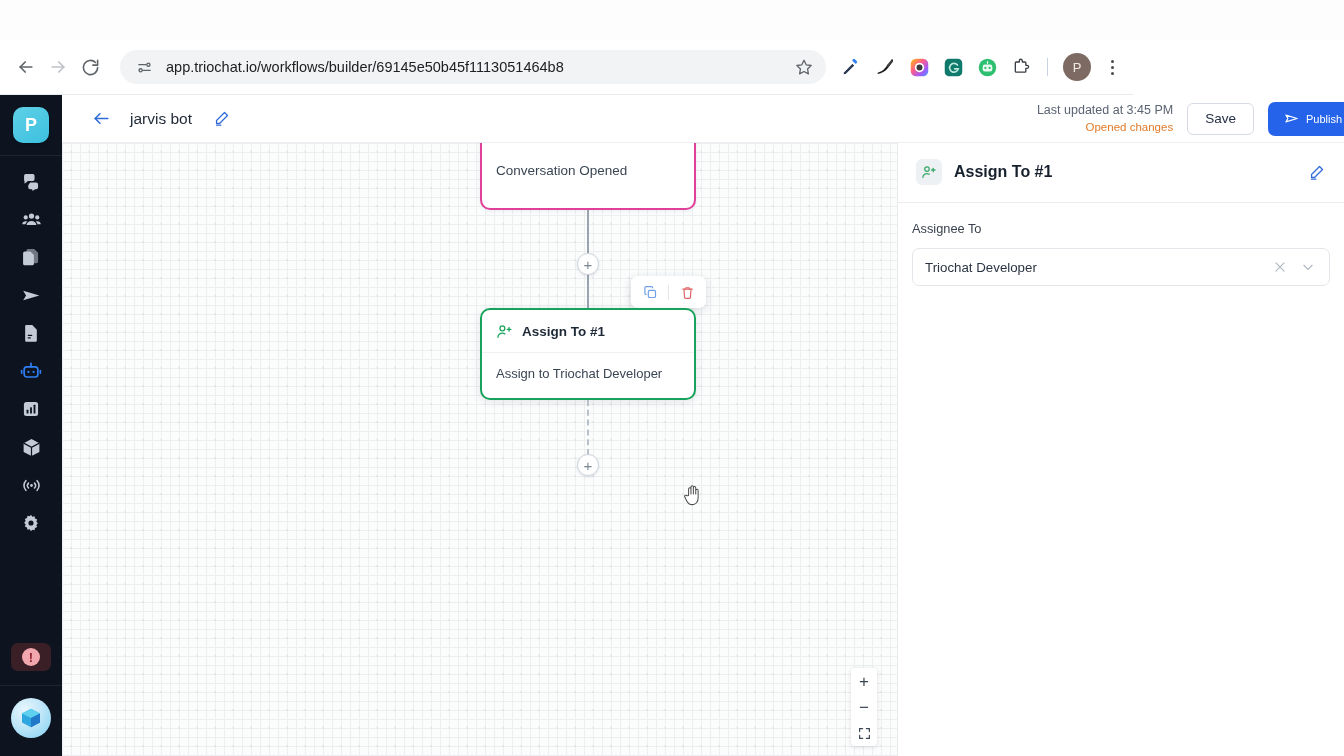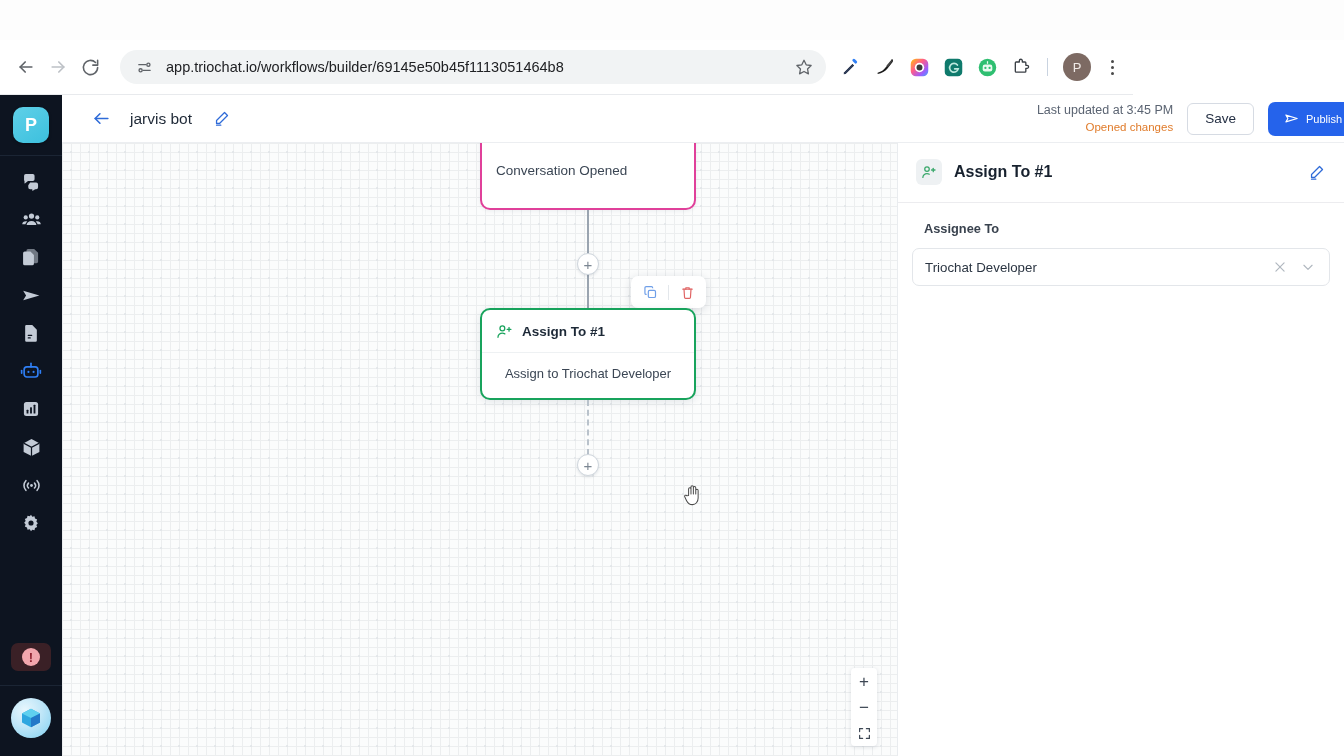--- a/index.html
+++ b/index.html
@@ -133,21 +133,21 @@
     overflow: hidden;
   }
   .canvas-dots {
     position:absolute; inset:0;
     background-image: radial-gradient(#dfe3e6 0.9px, transparent 1px);
     background-size: 18px 18px;
     opacity:.7;
   }
 
   .node {
-    position: absolute; background: #ffffff; border-radius: 10px; text-align: center;
+    position: absolute; background: #ffffff; border-radius: 10px;
   }
   .node-trigger {
     left: 418px; top: -48px; width: 216px; height: 115px;
     border: 2px solid #e0409a;
     box-shadow: 0 1px 4px rgba(23,38,64,.07);
     padding: 0 14px;
     display: flex; align-items: flex-end;
   }
   .node-trigger .label { font-size: 13.5px; color: #3b4654; padding-bottom: 30px; }
 
@@ -214,21 +214,21 @@
     display:flex; align-items:center; justify-content:center;
   }
   .panel-title { font-size: 16px; font-weight: 700; color: #17212e; flex: 1 1 auto; }
   .panel-edit { width: 20px; height: 20px; color: #2f6bd8; display:flex; align-items:center; justify-content:center;}
   .panel-desc {
     margin-top: 12px; font-size: 12.8px; line-height: 1.55; color: #5b6472;
     padding-right: 2px;
   }
   .panel-divider { height: 1px; background: #ececef; margin-top: 17px; }
   .panel-body { padding: 18px 14px 0 14px; }
-  .field-label { font-size: 12.8px; font-weight: 700; color: #39424e; margin-left: 12px; }
+  .field-label { font-size: 12.8px; font-weight: 400; color: #39424e; margin-left: 0; }
   .select-box {
     margin-top: 12px; height: 38px; border: 1px solid #e3e6ea; border-radius: 7px;
     display: flex; align-items: center; padding: 0 10px 0 12px; background: #fff;
   }
   .select-value { flex: 1 1 auto; font-size: 13.3px; color: #2b3542; }
   .select-clear { width: 22px; height: 22px; display:flex; align-items:center; justify-content:center; color:#b0b7bf; }
   .select-caret { width: 22px; height: 22px; display:flex; align-items:center; justify-content:center; color:#b0b7bf; margin-left: 6px;}
 </style>
 </head>
 <body>

